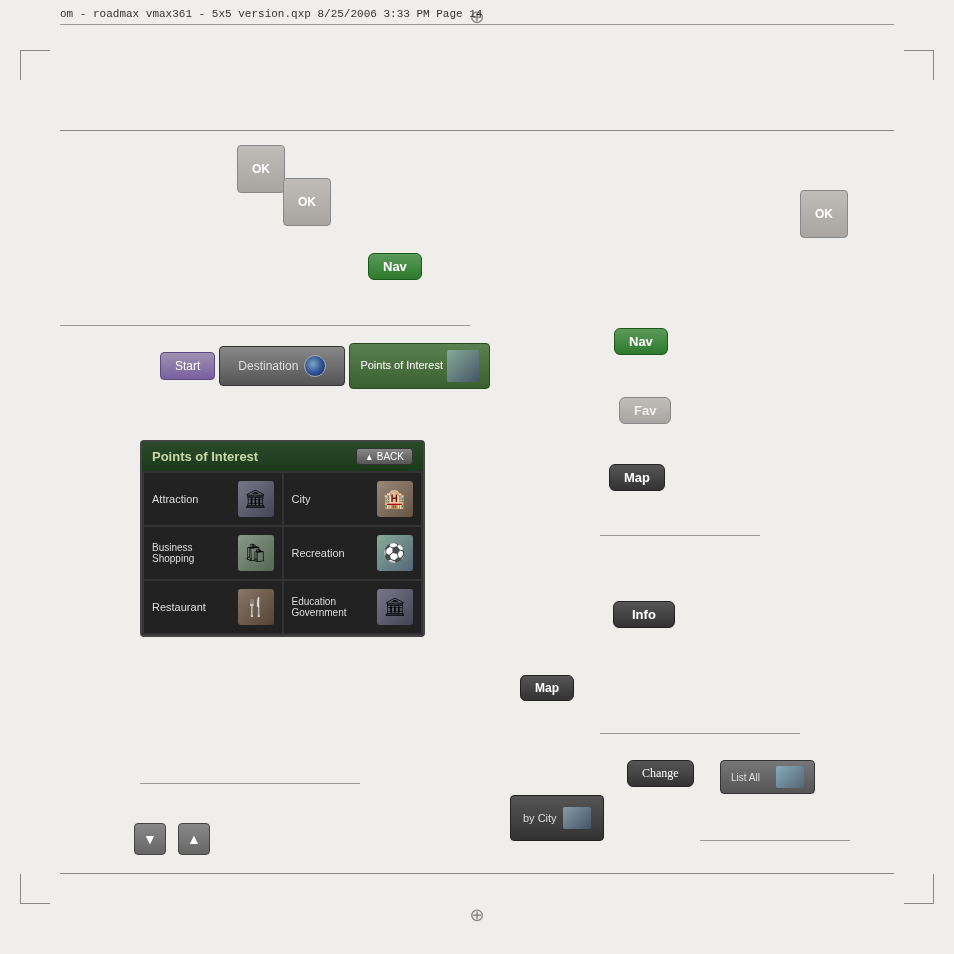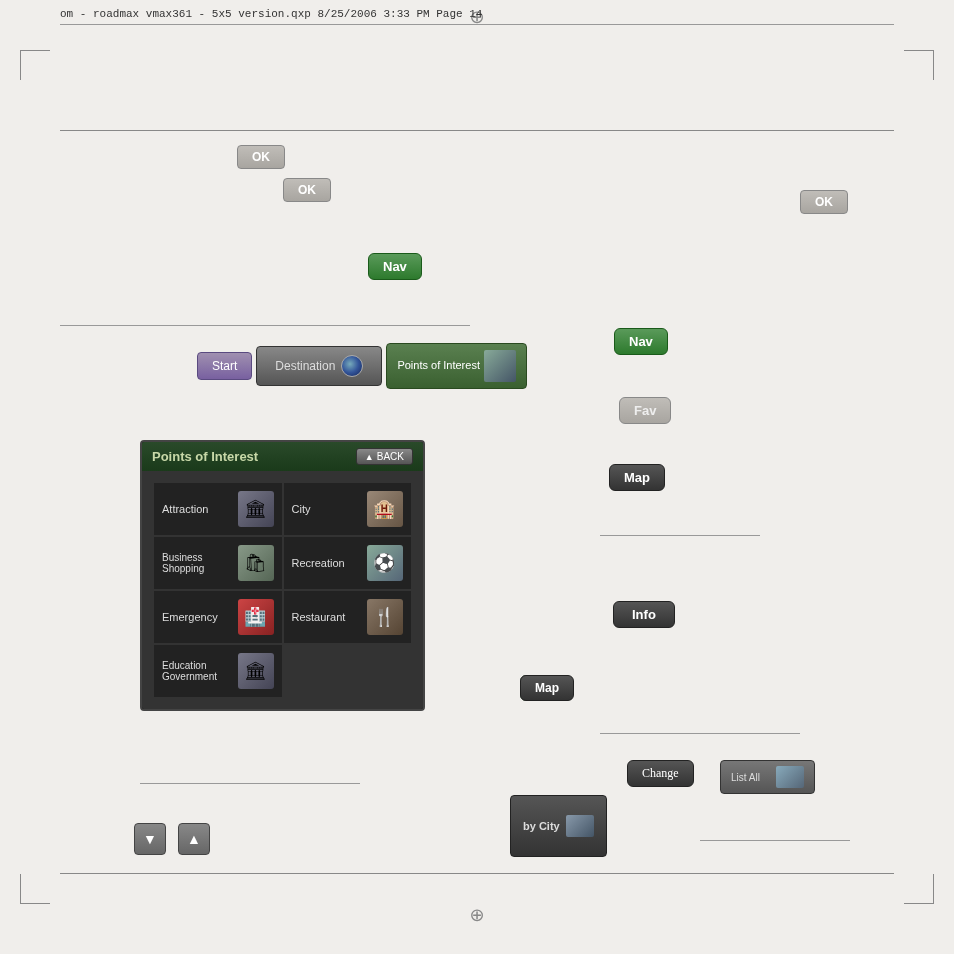--- a/index.html
+++ b/index.html
@@ -45,21 +45,21 @@
       bottom: 80px;
       left: 60px;
       right: 60px;
       height: 1px;
       background: #888;
     }
 
     
     .btn-ok {
       position: absolute;
-      padding: 4px 14px;
+      padding: 16px 14px;
       background: linear-gradient(to bottom, #c0bdb8, #a8a5a0);
       border: 1px solid #888;
       border-radius: 4px;
       font-size: 12px;
       color: #fff;
       cursor: pointer;
       font-weight: bold;
     }
 
     .btn-nav {
@@ -169,21 +169,20 @@
       align-items: center;
     }
     .dest-btn-start {
       padding: 6px 14px;
       background: linear-gradient(to bottom, #a090b0, #7860a0);
       border: 1px solid #5a4a80;
       border-radius: 4px;
       font-size: 12px;
       color: #fff;
       cursor: pointer;
-      margin-left: 37px;
     }
     .dest-btn-dest {
       padding: 8px 18px;
       background: linear-gradient(to bottom, #888, #555);
       border: 1px solid #333;
       border-radius: 4px;
       font-size: 12px;
       color: #ddd;
       cursor: pointer;
       display: flex;
@@ -252,21 +251,21 @@
       align-items: center;
       gap: 3px;
     }
     .poi-back-arrow {
       font-size: 9px;
     }
     .poi-grid {
       display: grid;
       grid-template-columns: 1fr 1fr;
       gap: 2px;
-      padding: 12px;
+      padding: 2px;
       background: #333;
     }
     .poi-cell {
       background: #222;
       display: flex;
       align-items: center;
       justify-content: space-between;
       padding: 8px;
       cursor: pointer;
       gap: 4px;
@@ -308,31 +307,30 @@
       align-items: center;
       justify-content: center;
       cursor: pointer;
       color: #fff;
       font-size: 14px;
     }
 
     
     .by-city-btn {
       position: absolute;
-      padding: 19px 12px;
+      padding: 11px 12px;
       background: linear-gradient(to bottom, #555, #333);
       border: 1px solid #222;
       border-radius: 4px;
       font-size: 11px;
       color: #ddd;
       cursor: pointer;
       display: flex;
       align-items: center;
       gap: 6px;
-      font-weight: bold;
     }
     .by-city-photo {
       width: 28px;
       height: 22px;
       background: linear-gradient(135deg, #89a, #456);
       border-radius: 2px;
     }
 
     
     .list-all-btn {
@@ -454,24 +452,20 @@
     <div class="poi-cell">
       <span class="poi-cell-label" style="font-size:10px;">Business Shopping</span>
       <div class="poi-cell-icon poi-icon-business">🛍</div>
     </div>
     <div class="poi-cell">
       <span class="poi-cell-label">Recreation</span>
       <div class="poi-cell-icon poi-icon-recreation">⚽</div>
     </div>
 
     <div class="poi-cell">
-      <span class="poi-cell-label">Emergency</span>
-      <div class="poi-cell-icon poi-icon-emergency">🏥</div>
-    </div>
-    <div class="poi-cell">
       <span class="poi-cell-label">Restaurant</span>
       <div class="poi-cell-icon poi-icon-restaurant">🍴</div>
     </div>
 
     <div class="poi-cell">
       <span class="poi-cell-label" style="font-size:10px;">Education Government</span>
       <div class="poi-cell-icon poi-icon-education">🏛</div>
     </div>
   </div>
 </div>

